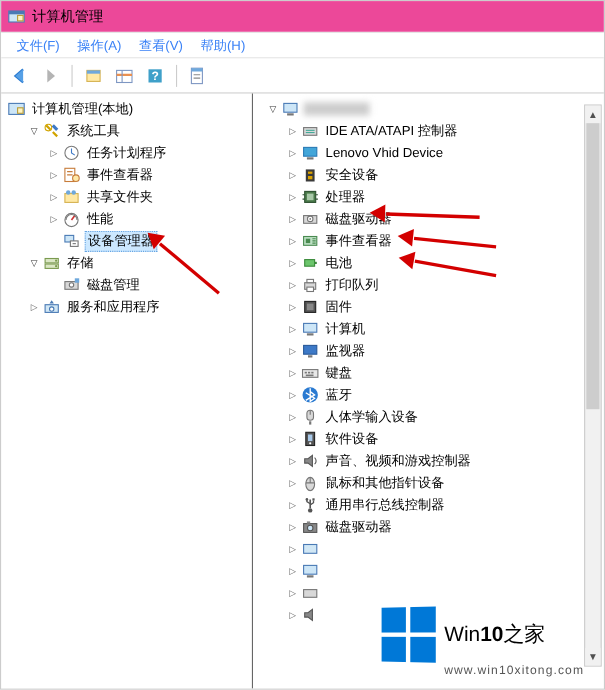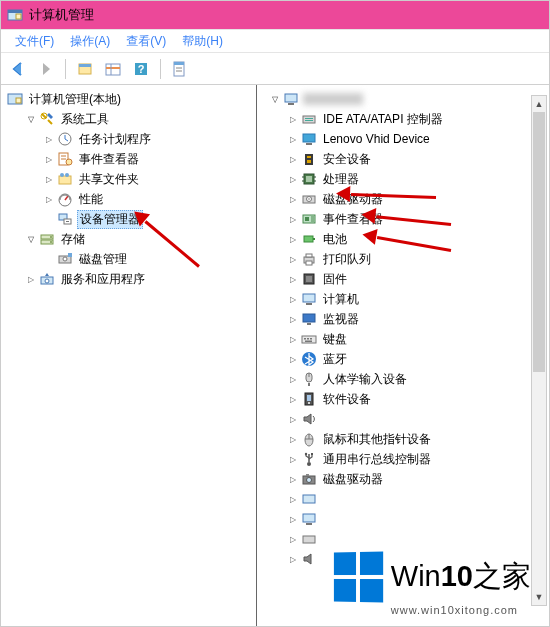--- a/index.html
+++ b/index.html
@@ -66,21 +66,21 @@
   background: #ccc;
   margin: 0 4px;
 }
 
 
 .content {
   display: flex;
   height: calc(100% - 84px);
 }
 .leftpane {
-  width: 256px;
+  width: 229px;
   border-right: 1px solid #666;
   overflow: auto;
   padding: 4px 1px 0 4px;
 }
 .rightpane {
   flex: 1;
   overflow: hidden;
   position: relative;
   padding: 4px 0 0 4px;
 }
@@ -181,21 +181,21 @@
 .watermark .winlogo {
   width:50px;height:50px;
   display:grid;
   grid-template-columns:1fr 1fr;
   grid-template-rows:1fr 1fr;
   gap:4px;
   transform:perspective(200px) rotateY(-10deg);
   margin-right:8px;
 }
 .watermark .winlogo div { background:#0078d7; }
-.watermark .brandtext { font-size:29px; font-weight:300; }
+.watermark .brandtext { font-size:19px; font-weight:300; }
 .watermark .brandtext b { font-weight:600; }
 .watermark .url { font-size:11px; color:#555; letter-spacing:1px; margin-left:58px; margin-top:2px;}
 
 
 .svg { display:block; }
 </style>
 </head>
 <body>
 
 <div class="titlebar">
@@ -613,20 +613,21 @@
             </li>
           <li>
               <div class="node">
                 <span class="twisty collapsed"></span>
                 <span class="ico">
                   <svg width="16" height="16">
                     <path d="M3 6 h3 l4-3 v10 l-4-3 h-3 z" fill="#888" stroke="#555"></path>
                     <path d="M12 5 a4 4 0 0 1 0 6" fill="none" stroke="#555"></path>
                   </svg>
                 </span>
+                <span class="label">声音、视频和游戏控制器</span>
               </div>
             </li>
           <li>
               <div class="node">
                 <span class="twisty collapsed"></span>
                 <span class="ico">
                   <svg width="16" height="16">
                     <ellipse cx="8" cy="9" rx="4" ry="6" fill="#d8d8d8" stroke="#777"></ellipse>
                     <line x1="8" y1="3" x2="8" y2="8" stroke="#777"></line>
                     <line x1="4" y1="8" x2="12" y2="8" stroke="#777"></line>

